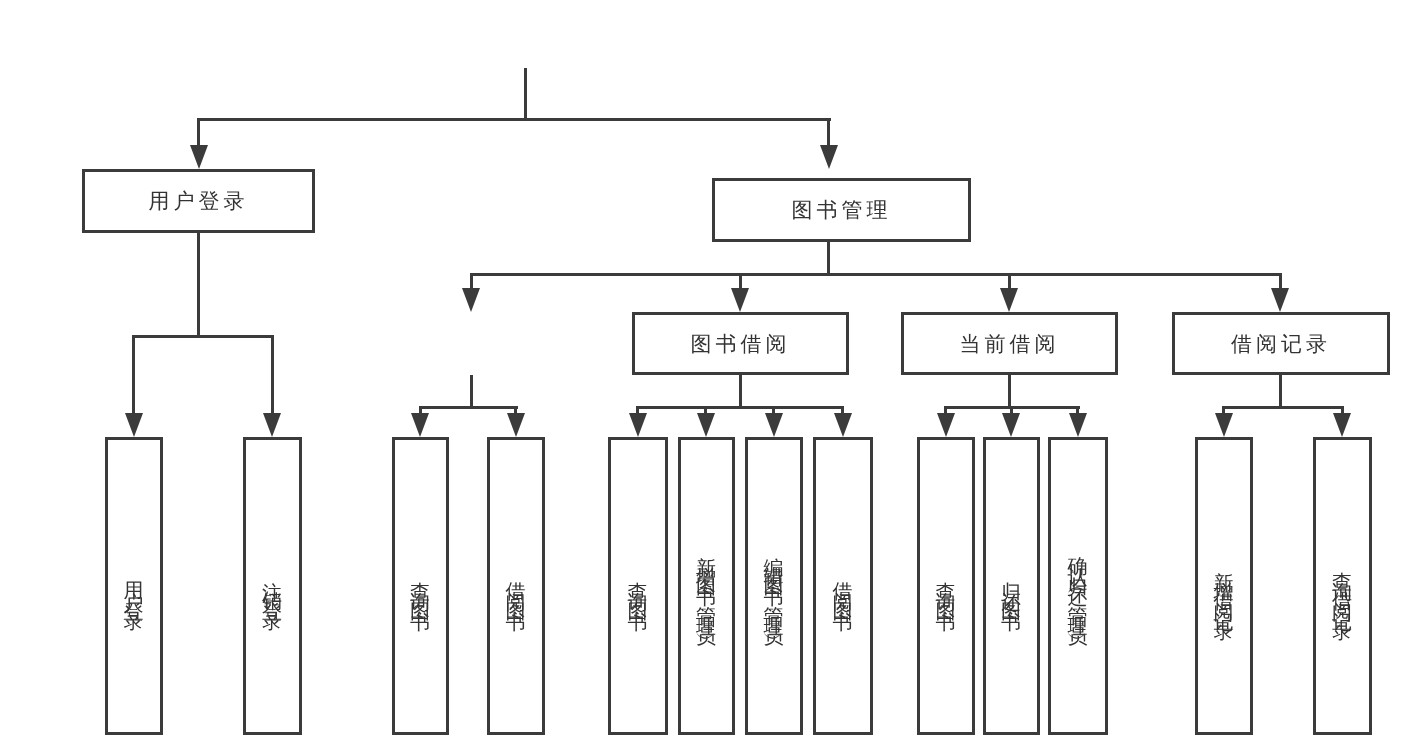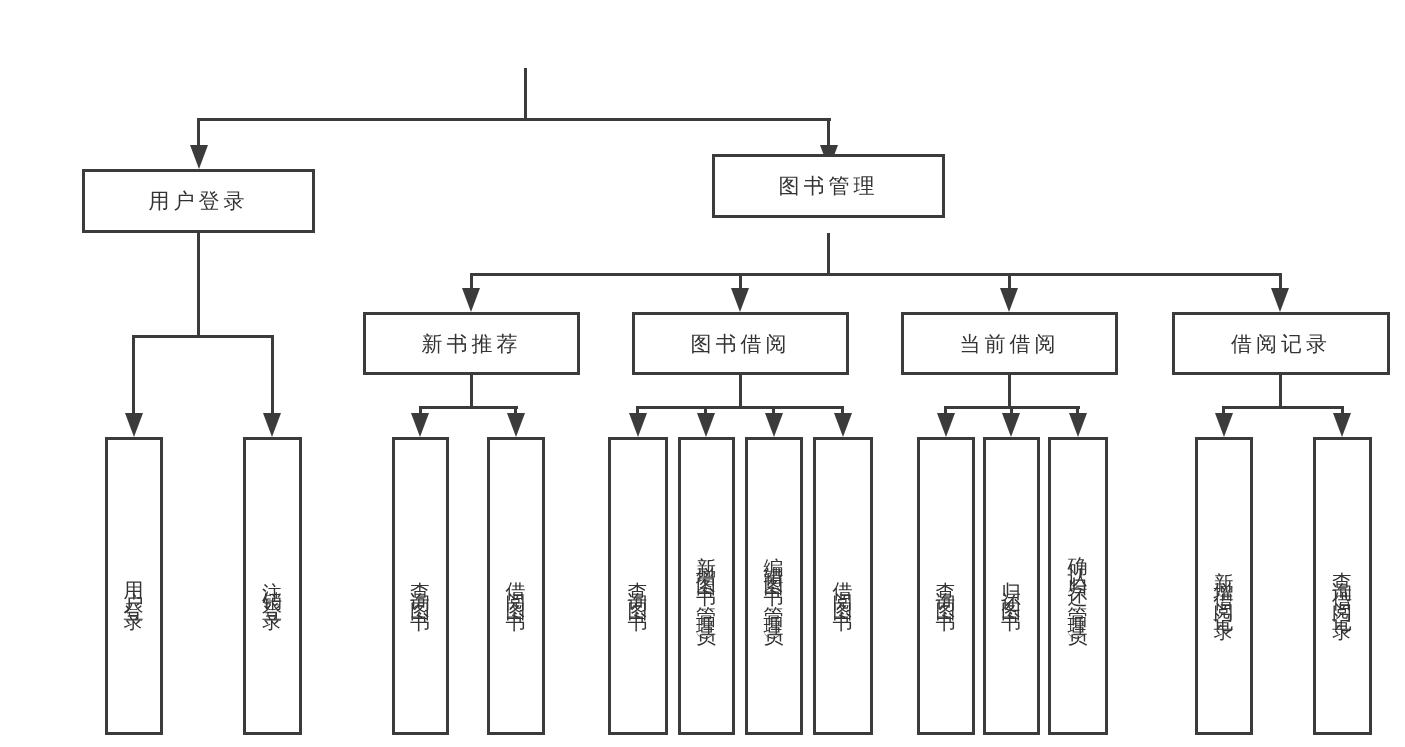--- a/index.html
+++ b/index.html
@@ -69,41 +69,40 @@
 
 
   <div class="vline" style="left:524px; top:68px; height:50px;"></div>
   <div class="hline" style="left:197px; top:118px; width:634px;"></div>
   <div class="vline" style="left:197px; top:118px; height:30px;"></div>
   <div class="arrow-head" style="left:190px; top:145px;"></div>
   <div class="vline" style="left:827px; top:118px; height:30px;"></div>
   <div class="arrow-head" style="left:820px; top:145px;"></div>
 
   <div class="box" style="left:82px; top:169px; width:233px; height:64px;">用户登录</div>
-  <div class="box" style="left:712px; top:154px; width:233px; height:64px;">图书管理</div>
+  <div class="box" style="left:712px; top:178px; width:259px; height:64px;">图书管理</div>
 
   <div class="vline" style="left:197px; top:233px; height:102px;"></div>
   <div class="hline" style="left:132px; top:335px; width:142px;"></div>
   <div class="vline" style="left:132px; top:335px; height:82px;"></div>
   <div class="arrow-head" style="left:125px; top:413px;"></div>
   <div class="vline" style="left:271px; top:335px; height:82px;"></div>
   <div class="arrow-head" style="left:263px; top:413px;"></div>
 
   <div class="vline" style="left:827px; top:233px; height:40px;"></div>
   <div class="hline" style="left:470px; top:273px; width:812px;"></div>
   <div class="vline" style="left:470px; top:273px; height:19px;"></div>
   <div class="arrow-head" style="left:462px; top:288px;"></div>
   <div class="vline" style="left:739px; top:273px; height:19px;"></div>
   <div class="arrow-head" style="left:731px; top:288px;"></div>
   <div class="vline" style="left:1008px; top:273px; height:19px;"></div>
   <div class="arrow-head" style="left:1000px; top:288px;"></div>
   <div class="vline" style="left:1279px; top:273px; height:19px;"></div>
   <div class="arrow-head" style="left:1271px; top:288px;"></div>
 
-  <div class="box" style="left:363px; top:312px; width:217px; height:63px;">新书推荐</div>
   <div class="box" style="left:632px; top:312px; width:217px; height:63px;">图书借阅</div>
   <div class="box" style="left:901px; top:312px; width:217px; height:63px;">当前借阅</div>
   <div class="box" style="left:1172px; top:312px; width:218px; height:63px;">借阅记录</div>
 
   <div class="vline" style="left:470px; top:375px; height:31px;"></div>
   <div class="hline" style="left:419px; top:406px; width:99px;"></div>
   <div class="vline" style="left:419px; top:406px; height:10px;"></div>
   <div class="arrow-head" style="left:411px; top:413px;"></div>
   <div class="vline" style="left:514px; top:406px; height:10px;"></div>
   <div class="arrow-head" style="left:507px; top:413px;"></div>

